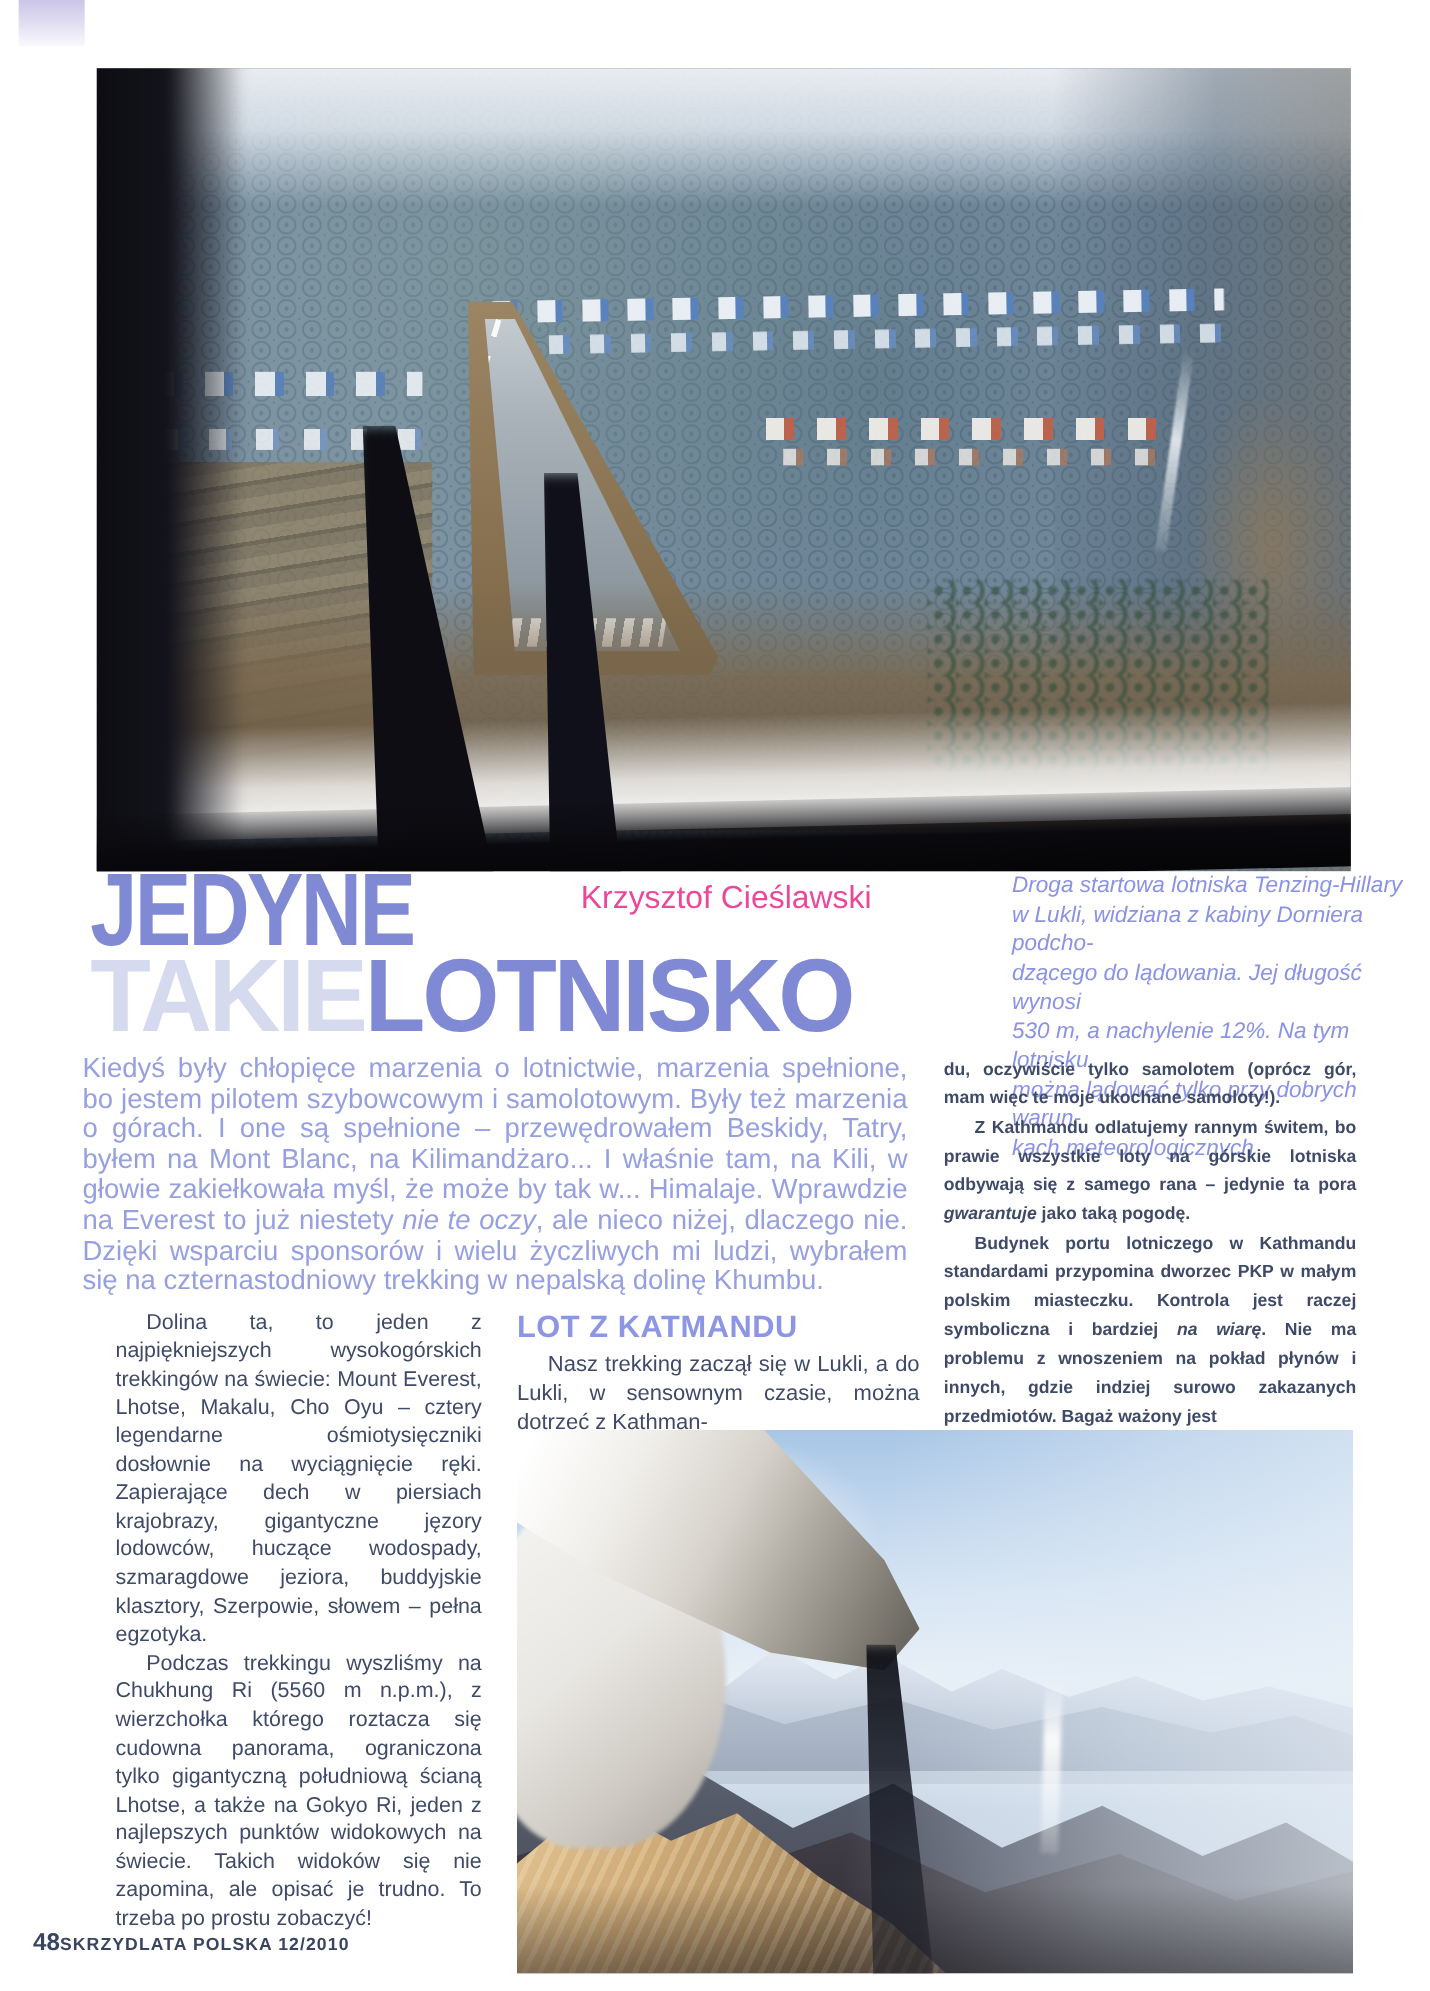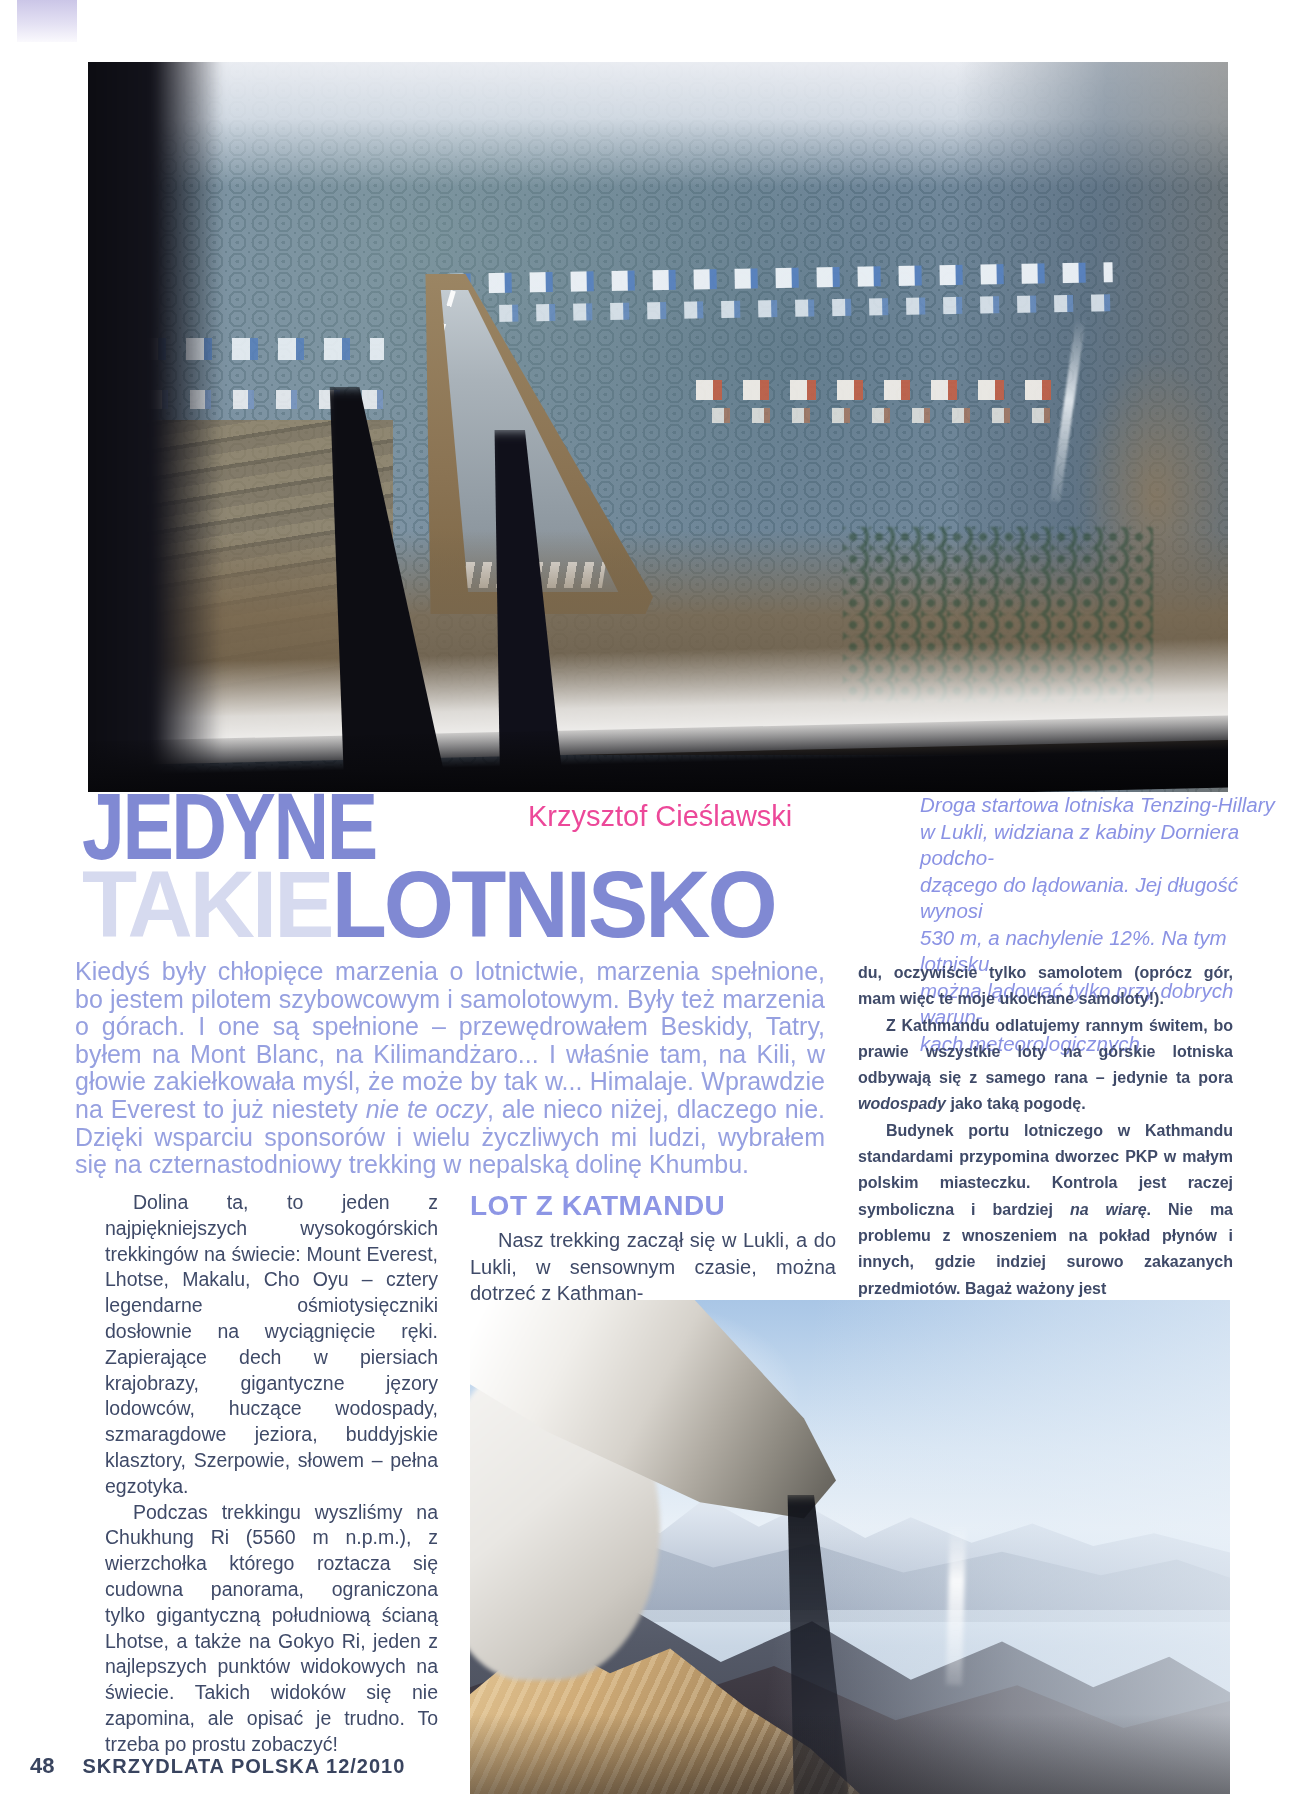--- a/index.html
+++ b/index.html
@@ -135,23 +135,23 @@
   .bp-spinner{left:-10px;top:-30px;width:400px;height:270px;filter:blur(1.5px);
     clip-path:polygon(0 8%,30% 0,58% 10%,86% 55%,94% 78%,86% 92%,60% 86%,22% 60%,0 40%);
     background:linear-gradient(118deg,#ffffff 8%,#f0eeea 28%,#d6d2cb 48%,#b2ada4 62%,#8d8980 76%,#6c6962 88%,#555350 100%);}
   .bp-blade{left:300px;top:195px;width:80px;height:310px;filter:blur(6px);
     clip-path:polygon(22% 0,55% 0,100% 100%,30% 100%);
     background:linear-gradient(180deg,rgba(15,17,24,.95) 0%,rgba(25,28,38,.8) 50%,rgba(35,38,48,.55) 100%);}
   .bp-shadow-bottom{left:0;bottom:0;width:100%;height:80px;
     background:linear-gradient(180deg,rgba(20,18,22,0),rgba(20,18,22,.45));}
 
   
-  .footer{position:absolute;left:30px;top:1753px;display:flex;align-items:baseline;gap:28px;color:var(--footer-navy);}
+  .footer{position:absolute;left:30px;top:1753px;display:flex;align-items:baseline;color:var(--footer-navy);}
   .pageno{font-size:22px;font-weight:bold;}
-  .mag{font-size:20px;font-weight:bold;letter-spacing:1px;}
+  .mag{font-size:16px;font-weight:bold;letter-spacing:1px;}
 </style>
 </head>
 <body>
 
 <div class="page">
 
   <div class="corner-tab"></div>
 
   <figure class="photo-top">
     <div class="tp-texture"></div>
@@ -192,21 +192,21 @@
     <p class="body-p indent"><span>Podczas trekkingu wyszliśmy na Chukhung Ri (5560 m n.p.m.), z wierzchołka którego roztacza się cudowna panorama, ograniczona tylko gigantyczną południową ścianą Lhotse, a także na Gokyo Ri, jeden z najlepszych punktów widokowych na świecie. Takich widoków się nie zapomina, ale opisać je trudno. To trzeba po prostu zobaczyć!</span></p>
   </div>
 
   <div class="col col-mid">
     <h2 class="subhead">LOT Z KATMANDU</h2>
     <p class="body-p indent"><span>Nasz trekking zaczął się w Lukli, a do Lukli, w sensownym czasie, można dotrzeć z Kathman-</span></p>
   </div>
 
   <div class="col col-right">
     <p class="body-p"><span>du, oczywiście tylko samolotem (oprócz gór, mam więc te moje ukochane samoloty!).</span></p>
-    <p class="body-p indent"><span>Z Kathmandu odlatujemy rannym świtem, bo prawie wszystkie loty na górskie lotniska odbywają się z samego rana – jedynie ta pora </span><span class="seg-i">wodospady</span><span> jako taką pogodę.</span></p>
+    <p class="body-p indent"><span>Z Kathmandu odlatujemy rannym świtem, bo prawie wszystkie loty na górskie lotniska odbywają się z samego rana – jedynie ta pora </span><span class="seg-i">gwarantuje</span><span> jako taką pogodę.</span></p>
     <p class="body-p indent"><span>Budynek portu lotniczego w Kathmandu standardami przypomina dworzec PKP w małym polskim miasteczku. Kontrola jest raczej symboliczna i bardziej </span><span class="seg-i">na wiarę</span><span>. Nie ma problemu z wnoszeniem na pokład płynów i innych, gdzie indziej surowo zakazanych przedmiotów. Bagaż ważony jest</span></p>
   </div>
 
 
   <figure class="photo-bottom">
     <div class="bp-glow"></div>
     <div class="bp-peaks"></div>
     <div class="bp-peaks2"></div>
     <div class="bp-ridge1"></div>
     <div class="bp-ridge2"></div>

